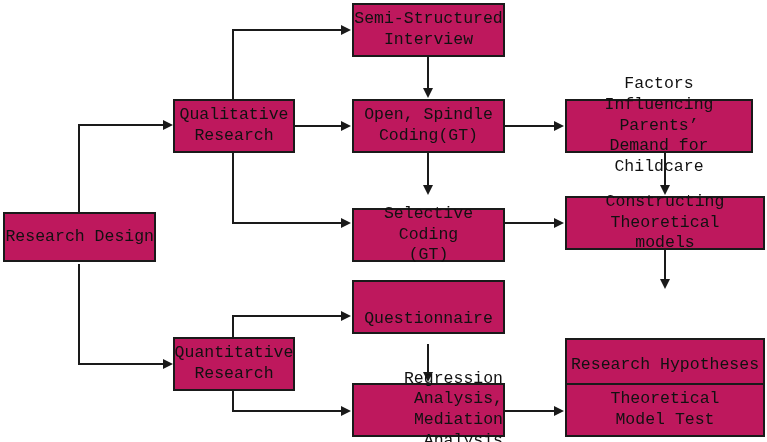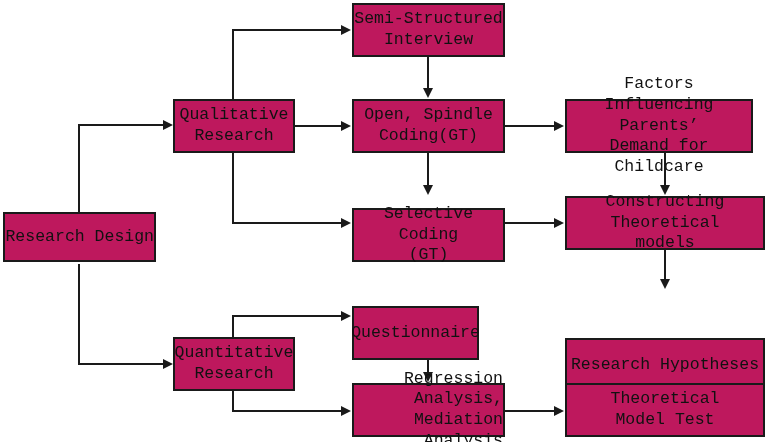--- a/index.html
+++ b/index.html
@@ -143,21 +143,21 @@
   <div class="node" style="left:352px; top:99px; width:153px; height:54px;">
     <span class="node-label">Open, Spindle
 Coding(GT)</span>
   </div>
 
   <div class="node" style="left:352px; top:196px; width:153px; height:54px;margin-top:12px;">
     <span class="node-label">Selective Coding
 (GT)</span>
   </div>
 
-  <div class="node" style="left:352px; top:306px; width:127px; height:54px;">
+  <div class="node" style="left:352px; top:280px; width:153px; height:54px;align-items:flex-end;">
     <span class="node-label">Questionnaire</span>
   </div>
 
   <div class="node" style="left:352px; top:383px; width:153px; height:54px;text-align:right;">
     <span class="node-label">Regression Analysis,
 Mediation Analysis</span>
   </div>
 
   <div class="node" style="left:565px; top:99px; width:188px; height:54px;">
     <span class="node-label">Factors Influencing Parents’

